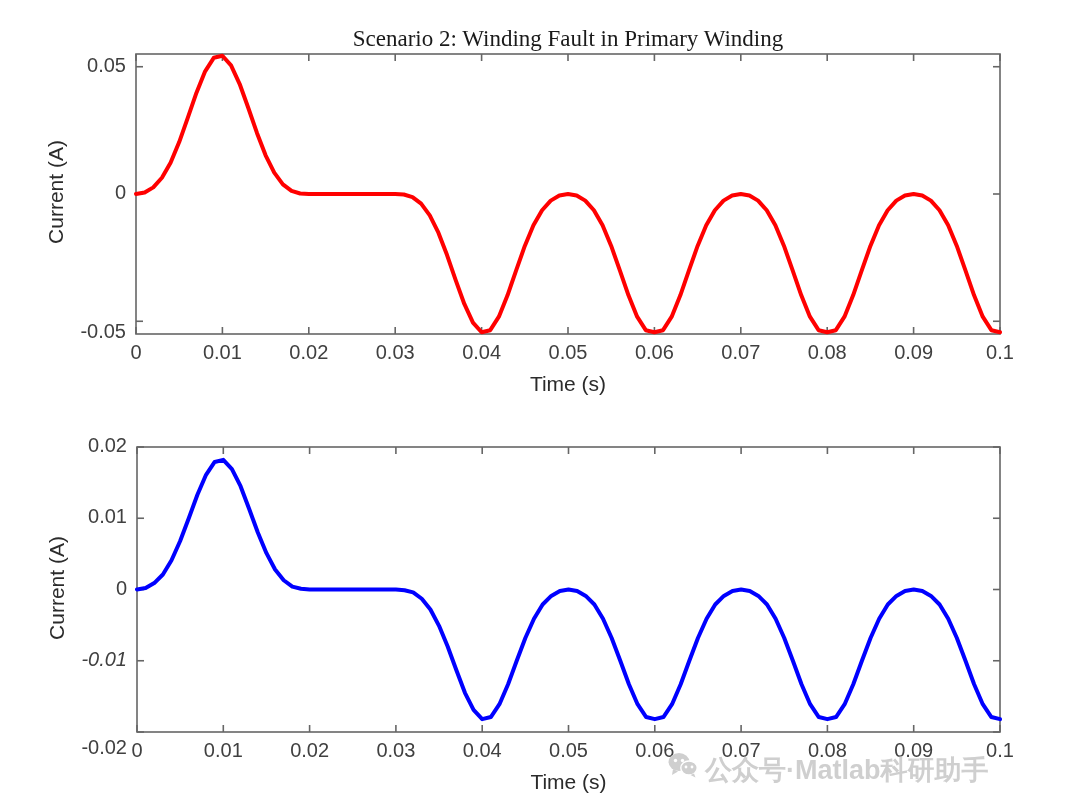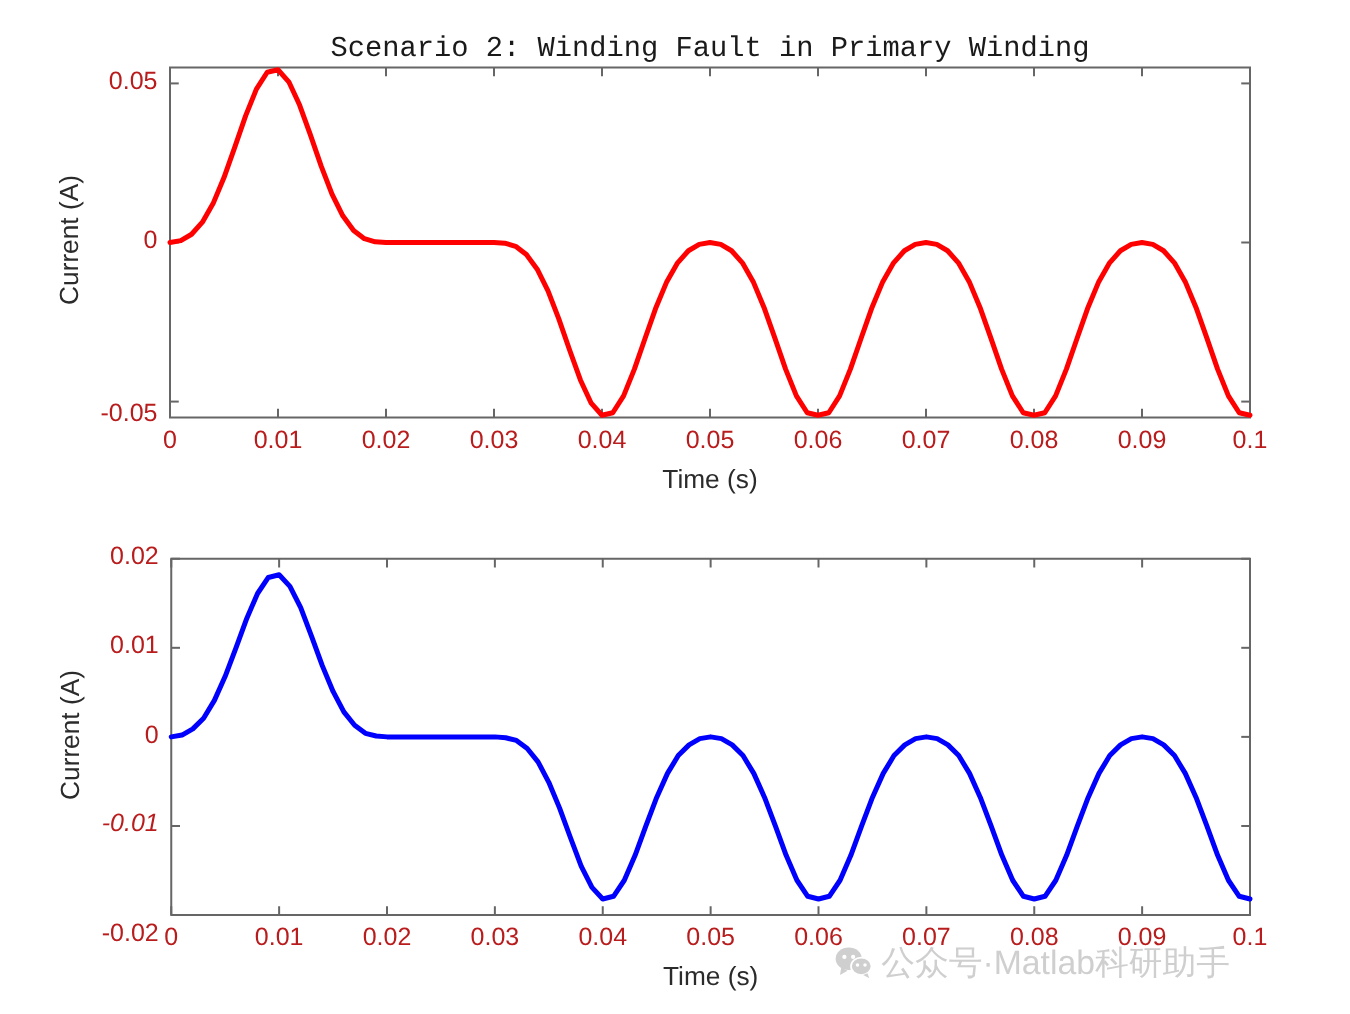--- a/index.html
+++ b/index.html
@@ -29,21 +29,21 @@
   #panel-bottom   { left: 0;   top: 393px; width: 1080px; height: 418px; }
 
   .plot-title {
     position: absolute;
     left: 136px;
     top: 26px;
     width: 864px;
     text-align: center;
     font-size: 23px;
     color: #1a1a1a;
-    font-family: Liberation Mono, monospace;
+    font-family: Liberation Serif, serif;
     white-space: nowrap;
   }
   .axes-svg {
     position: absolute;
     left: 0;
     top: 0;
   }
   .ylabel {
     position: absolute;
     font-size: 21px;
@@ -55,36 +55,37 @@
   .xlabel {
     position: absolute;
     font-size: 21px;
     color: #2b2b2b;
     text-align: center;
     white-space: nowrap;
   }
   .tick-label {
     position: absolute;
     font-size: 20px;
-    color: #b91c1c;
+    color: #404040;
     white-space: nowrap;
   }
   .tick-x { text-align: center; }
   .tick-y { text-align: right; }
 
   
   #watermark {
     position: absolute;
     left: 668px;
     top: 752px;
     display: flex;
-    align-items: flex-end;
+    align-items: flex-start;
     gap: 7px;
     opacity: 1;
     pointer-events: none;
+    font-weight: bold;
   }
   #watermark .wm-text {
     font-size: 27px;
     color: #cfcfcf;
     font-family: "Liberation Sans", sans-serif;
     white-space: nowrap;
     letter-spacing: 0px;
   }
 </style>
 </head>

